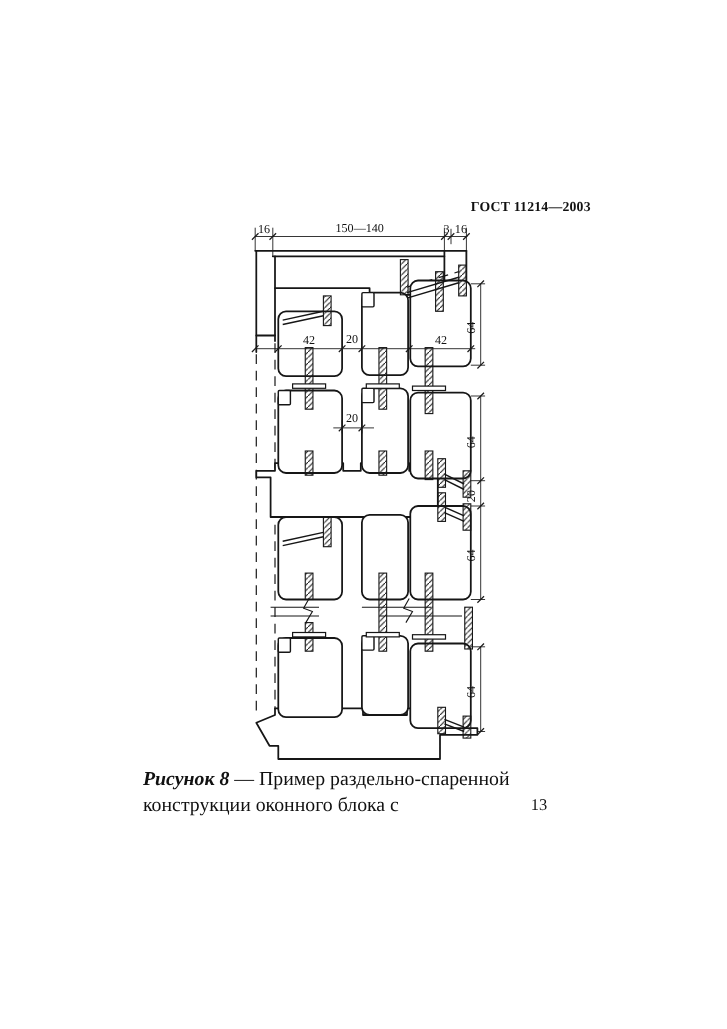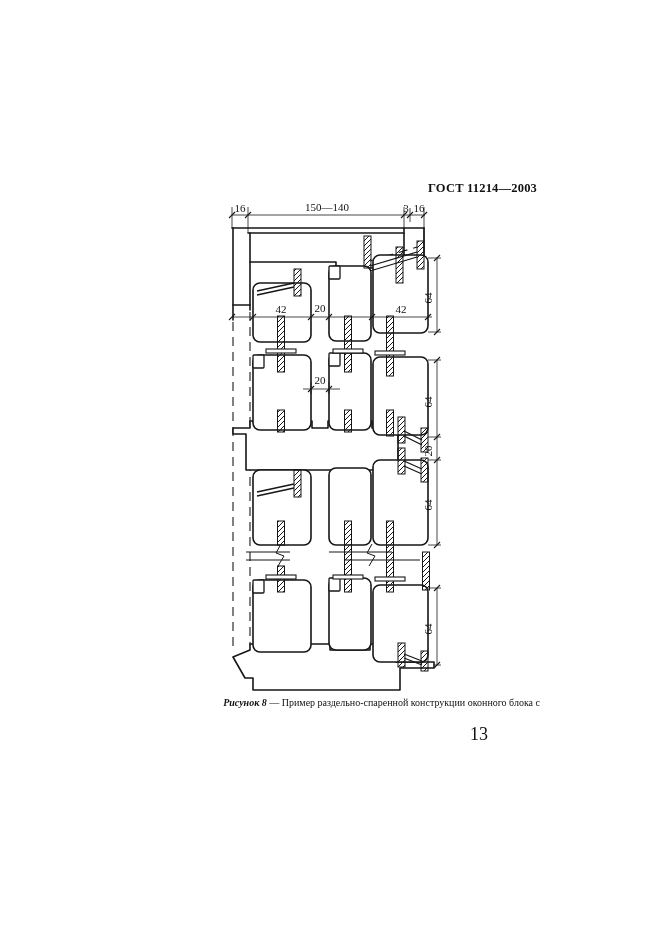--- a/index.html
+++ b/index.html
@@ -13,26 +13,26 @@
     margin:0 auto;
   }
   .gost-header{
     position:absolute;top:181px;left:428px;width:100px;
     font-size:12.5px;font-weight:bold;letter-spacing:.2px;
     white-space:nowrap;
   }
   .drawing-svg{position:absolute;top:0;left:0;}
   .caption{
     position:absolute;top:697px;left:130px;width:410px;
-    font-size:10px;line-height:1.28;text-align:right;
+    font-size:18px;line-height:1.28;text-align:left;
   }
   .caption .cap-label{font-weight:bold;font-style:italic;}
   .page-number{
     position:absolute;top:724px;left:470px;width:40px;
-    font-size:18px;text-align:left;
+    font-size:15px;text-align:center;
   }
   svg text{
     font-family:"Liberation Serif","DejaVu Serif",serif;
     font-size:11px;fill:#111;
   }
 </style>
 </head>
 <body>
 
 <div class="page">

